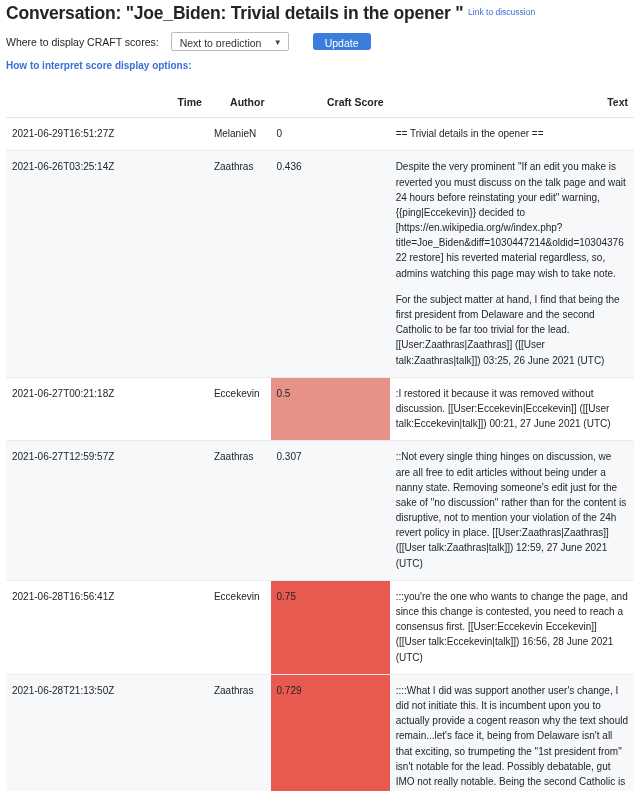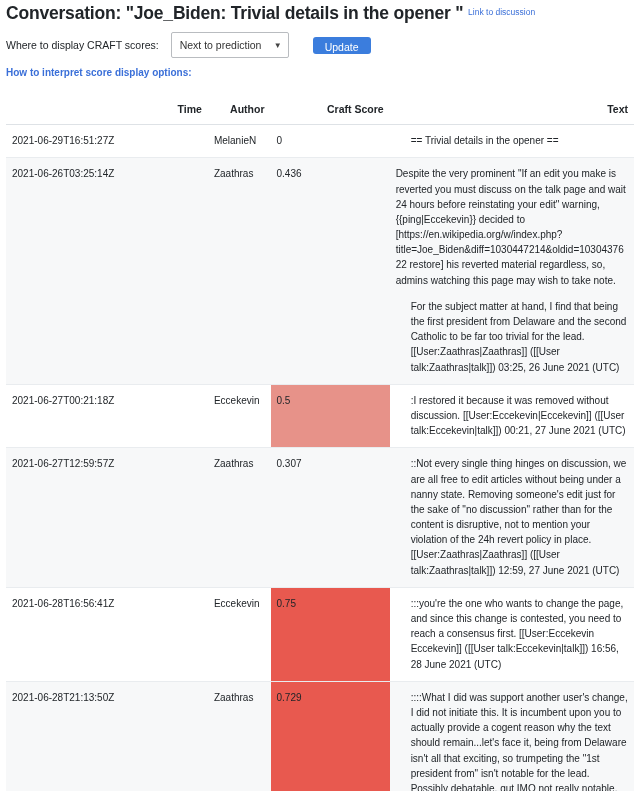--- a/index.html
+++ b/index.html
@@ -56,21 +56,21 @@
   select.score-select {
     -webkit-appearance: none;
     appearance: none;
     font-family: "Liberation Sans", sans-serif;
     font-size: 10.5px;
     color: #333;
     background: #ffffff;
     border: 1px solid #b9bcc0;
     border-radius: 2px;
     padding: 3px 22px 3px 8px;
-    height: 26px;
+    height: 19px;
     line-height: 15px;
     box-sizing: border-box;
     min-width: 118px;
   }
   .select-wrap .caret {
     position: absolute;
     right: 7px;
     top: 50%;
     transform: translateY(-50%);
     pointer-events: none;
@@ -140,21 +140,21 @@
 
   tr.row-odd td { background: #ffffff; }
   tr.row-even td { background: #f7f8f9; }
 
   td.cell-author { font-weight: normal; }
   td.cell-score  { padding-left: 8px; }
   td.cell-score.hl {
     box-shadow: inset 0 0 0 1000px var(--hl);
   }
   td.cell-text p { margin: 0 0 11px 0; }
-  td.cell-text p:last-child { margin-bottom: 0; margin-left: 15px; }
+  td.cell-text p:last-child { margin-bottom: 0; }
 </style>
 </head>
 <body>
 
 <div class="page">
 
   <h1 class="page-title"><span>Conversation: "Joe_Biden: Trivial details in the opener "</span> <a class="title-link" href="#">Link to discussion</a></h1>
 
   <div class="controls">
     <span class="control-label">Where to display CRAFT scores:</span>

